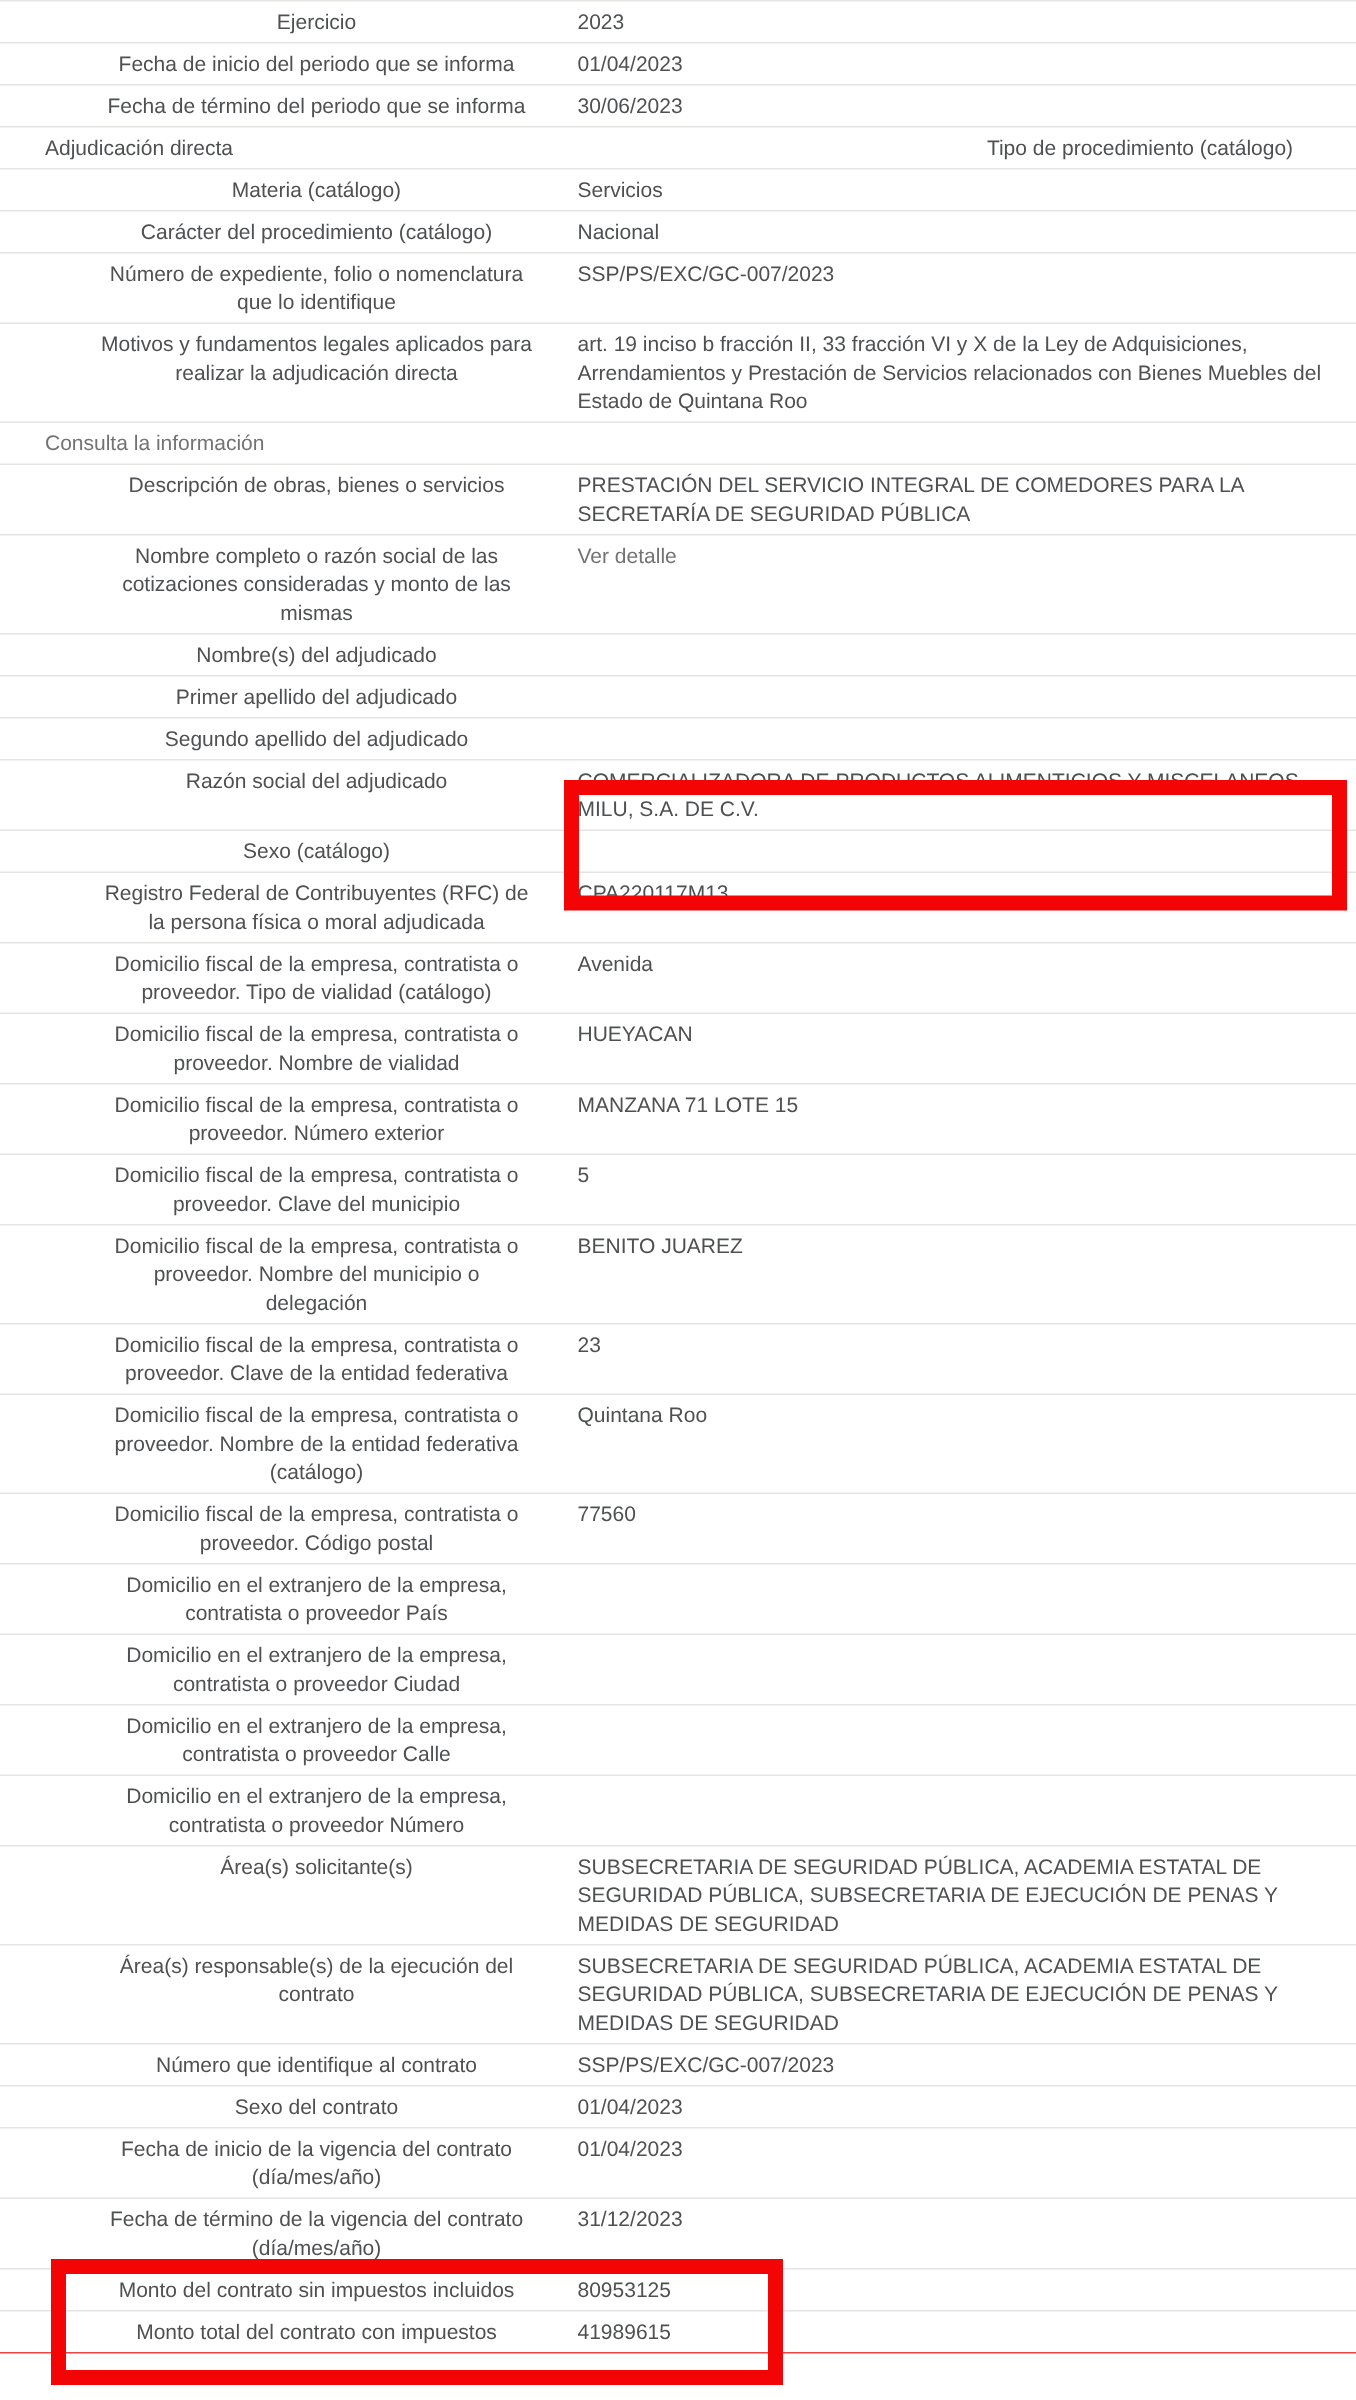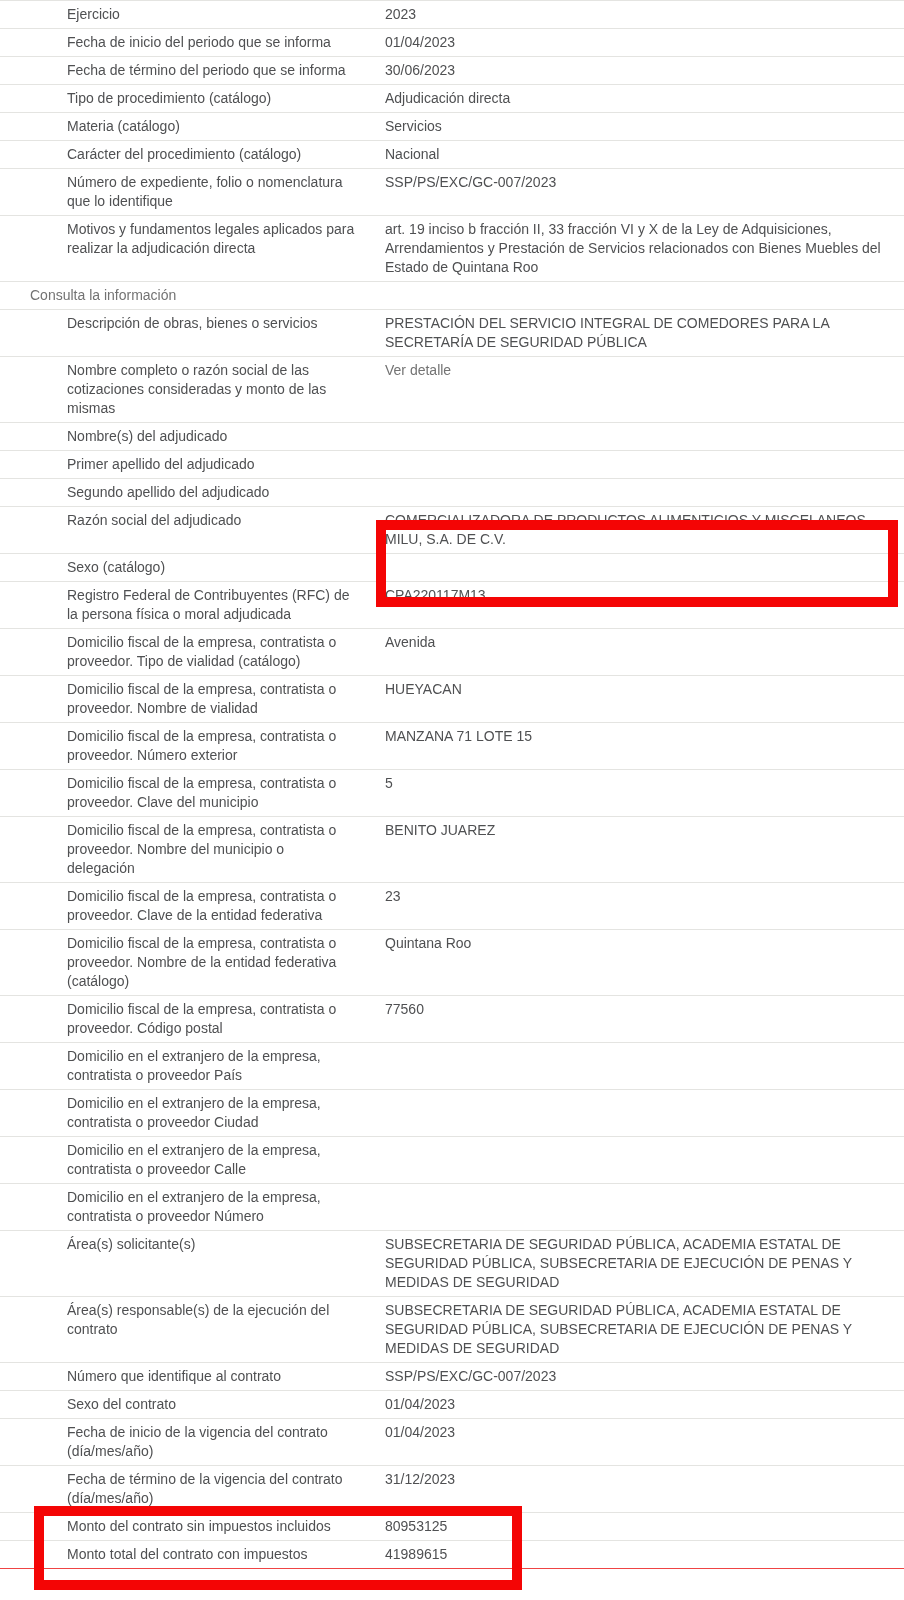--- a/index.html
+++ b/index.html
@@ -23,21 +23,21 @@
     align-items:flex-start;
     border-top:1px solid #e4e4e1;
     padding:4px 0;
     line-height:19px;
   }
   .row:last-child{border-bottom:1px solid #ef4444;}
   .cell{box-sizing:border-box;}
   .label{
     flex:0 0 355px;
     padding-left:67px;
-    text-align:left;
+    text-align:center;
     color:#4f5052;
   }
   .value{
     flex:1 1 auto;
     padding-left:30px;
     color:#4f5052;
     word-wrap:break-word;
   }
   a.link{
     color:#737373;
@@ -66,22 +66,22 @@
     <div class="cell label">Fecha de inicio del periodo que se informa</div>
     <div class="cell value">01/04/2023</div>
   </div>
 
   <div class="row" id="row-fecha_termino_periodo">
     <div class="cell label">Fecha de término del periodo que se informa</div>
     <div class="cell value">30/06/2023</div>
   </div>
 
   <div class="row" id="row-tipo_procedimiento">
+    <div class="cell value">Adjudicación directa</div>
     <div class="cell label">Tipo de procedimiento (catálogo)</div>
-    <div class="cell value">Adjudicación directa</div>
   </div>
 
   <div class="row" id="row-materia">
     <div class="cell label">Materia (catálogo)</div>
     <div class="cell value">Servicios</div>
   </div>
 
   <div class="row" id="row-caracter_procedimiento">
     <div class="cell label">Carácter del procedimiento (catálogo)</div>
     <div class="cell value">Nacional</div>

